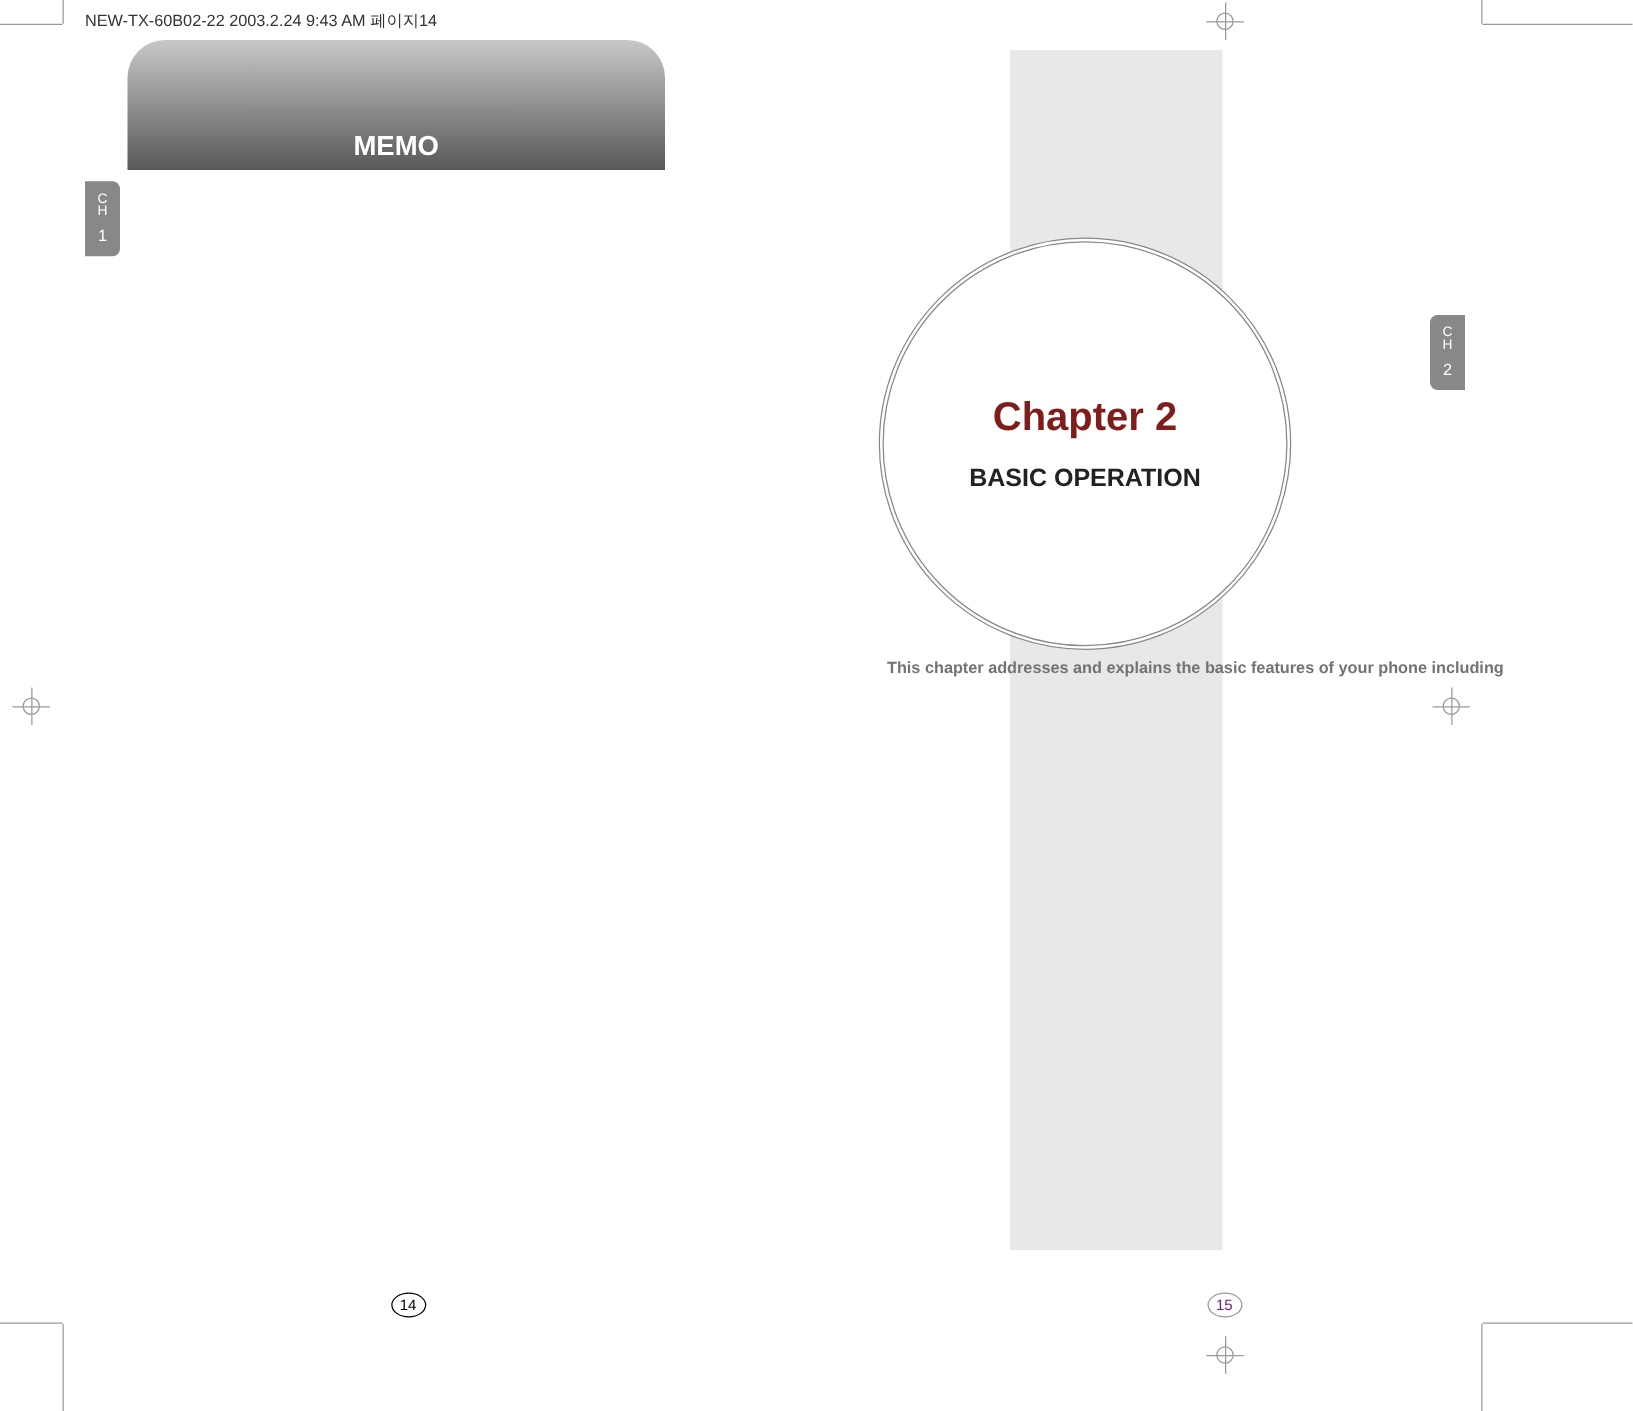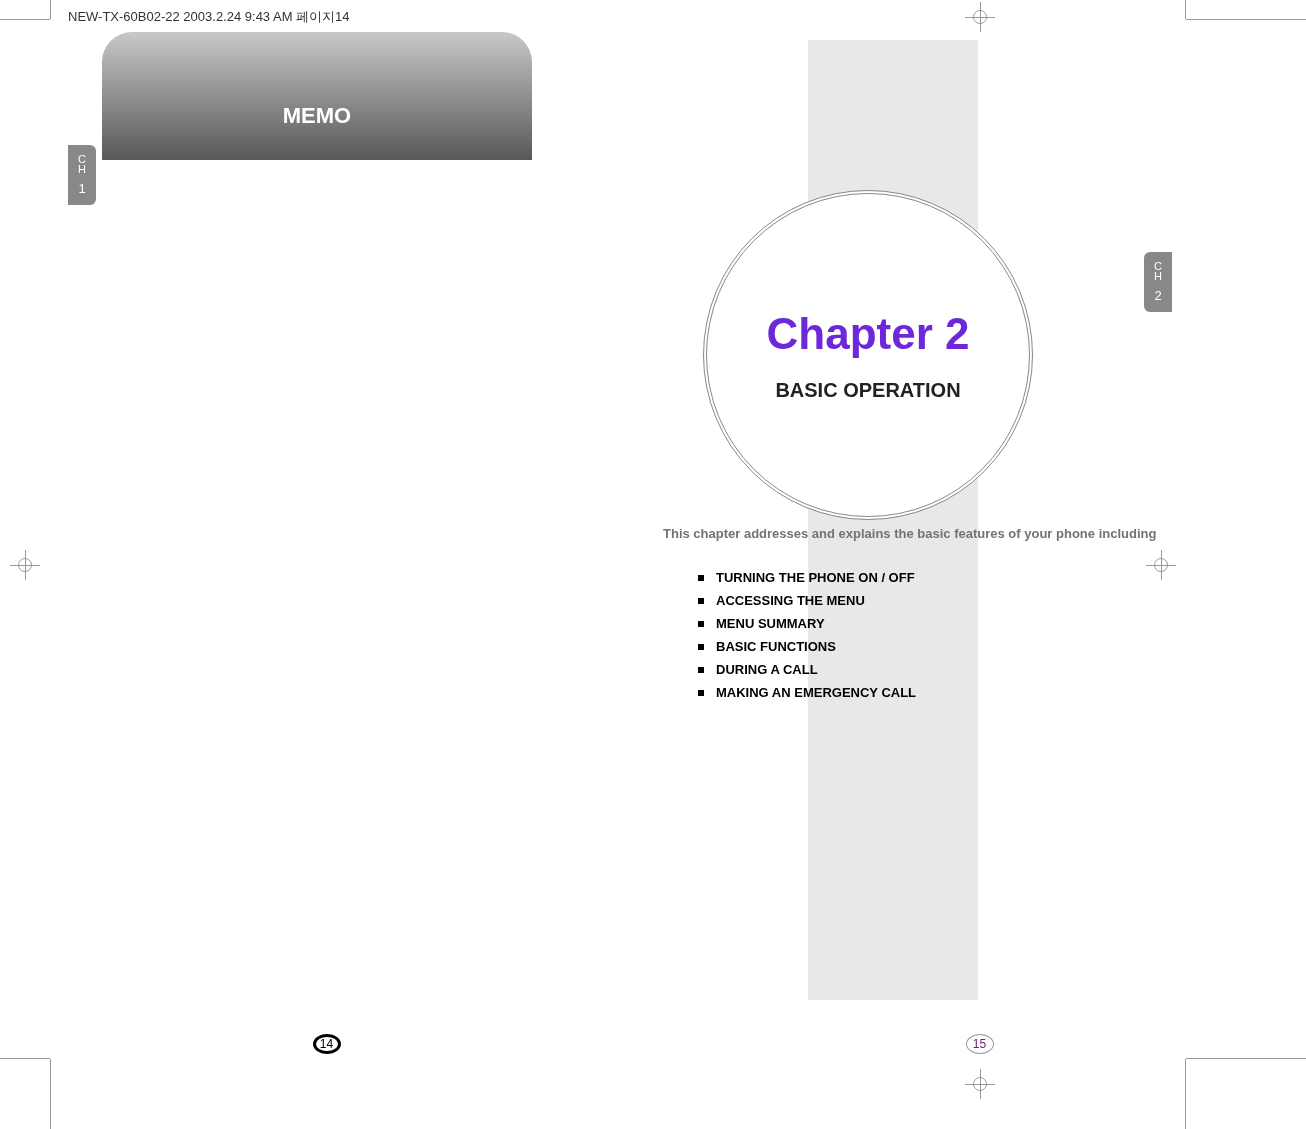--- a/index.html
+++ b/index.html
@@ -1,18 +1,19 @@
 <!DOCTYPE html>
 <html><head>
   <meta charset="utf-8">
   <style>
     * {
       margin: 0;
       padding: 0;
       box-sizing: border-box;
+      text-align: right;
     }
     body {
       font-family: Arial, Helvetica, sans-serif;
       background: #fff;
       width: 1306px;
       height: 1129px;
       position: relative;
     }
     .page-container {
       display: flex;
@@ -136,27 +137,27 @@
     .reg-left-center { top: 50%; left: 10px; transform: translateY(-50%); }
     .reg-right-center { top: 50%; right: 130px; transform: translateY(-50%); }
     .reg-bottom-center { bottom: 30px; left: 50%; transform: translateX(-50%); }
     
     
     .memo-banner {
       position: absolute;
       top: 32px;
       left: 102px;
       width: 430px;
-      height: 128px;
+      height: 104px;
       background: linear-gradient(to bottom, #c8c8c8 0%, #585858 100%);
       border-radius: 30px 30px 0 0;
       display: flex;
       align-items: flex-end;
       justify-content: center;
-      padding-bottom: 31px;
+      padding-bottom: 6px;
     }
     .memo-title {
       color: #fff;
       font-size: 22px;
       font-weight: bold;
     }
     
     
     .ch-tab-left {
       position: absolute;
@@ -218,22 +219,22 @@
       height: 330px;
       border: 4px double #888;
       border-radius: 50%;
       background: #fff;
       display: flex;
       flex-direction: column;
       align-items: center;
       justify-content: center;
     }
     .chapter-title {
-      color: #6d28d9;
-      font-size: 44px;
+      color: #7f1d1d;
+      font-size: 32px;
       font-weight: bold;
     }
     .chapter-subtitle {
       color: #222;
       font-size: 20px;
       font-weight: bold;
       margin-top: 20px;
     }
     
     
@@ -272,21 +273,21 @@
     }
     
     
     .page-num-left {
       position: absolute;
       bottom: 75px;
       left: 50%;
       transform: translateX(-50%);
       font-size: 12px;
       color: #000;
-      border: 3px solid #000000;
+      border: 1px solid #000000;
       border-radius: 50%;
       width: 28px;
       height: 20px;
       display: flex;
       align-items: center;
       justify-content: center;
     }
     .page-num-right {
       position: absolute;
       bottom: 75px;
@@ -357,24 +358,16 @@
       <span class="ch-num">2</span>
     </div>
 
     <div class="chapter-circle-outer">
       <div class="chapter-title">Chapter 2</div>
       <div class="chapter-subtitle">BASIC OPERATION</div>
     </div>
 
     <div class="intro-text">This chapter addresses and explains the basic features of your phone including</div>
 
-    <ul class="bullet-list">
-      <li>TURNING THE PHONE ON / OFF</li>
-      <li>ACCESSING THE MENU</li>
-      <li>MENU SUMMARY</li>
-      <li>BASIC FUNCTIONS</li>
-      <li>DURING A CALL</li>
-      <li>MAKING AN EMERGENCY CALL</li>
-    </ul>
 
     <div class="page-num-right">15</div>
   </div>
 </div>
 
 </body></html>

